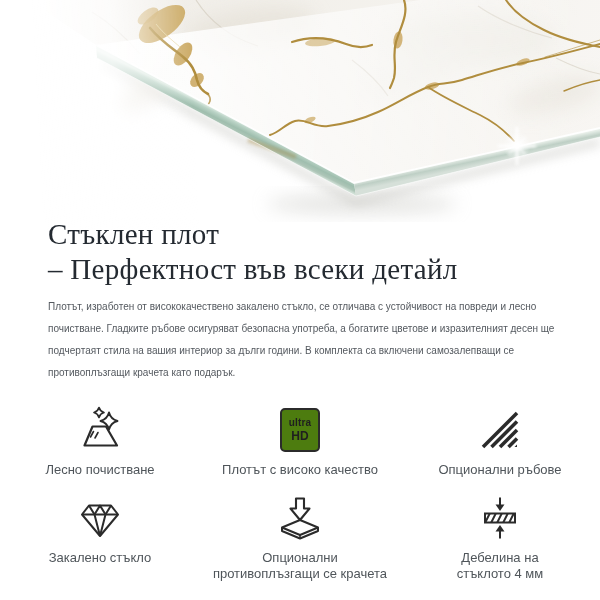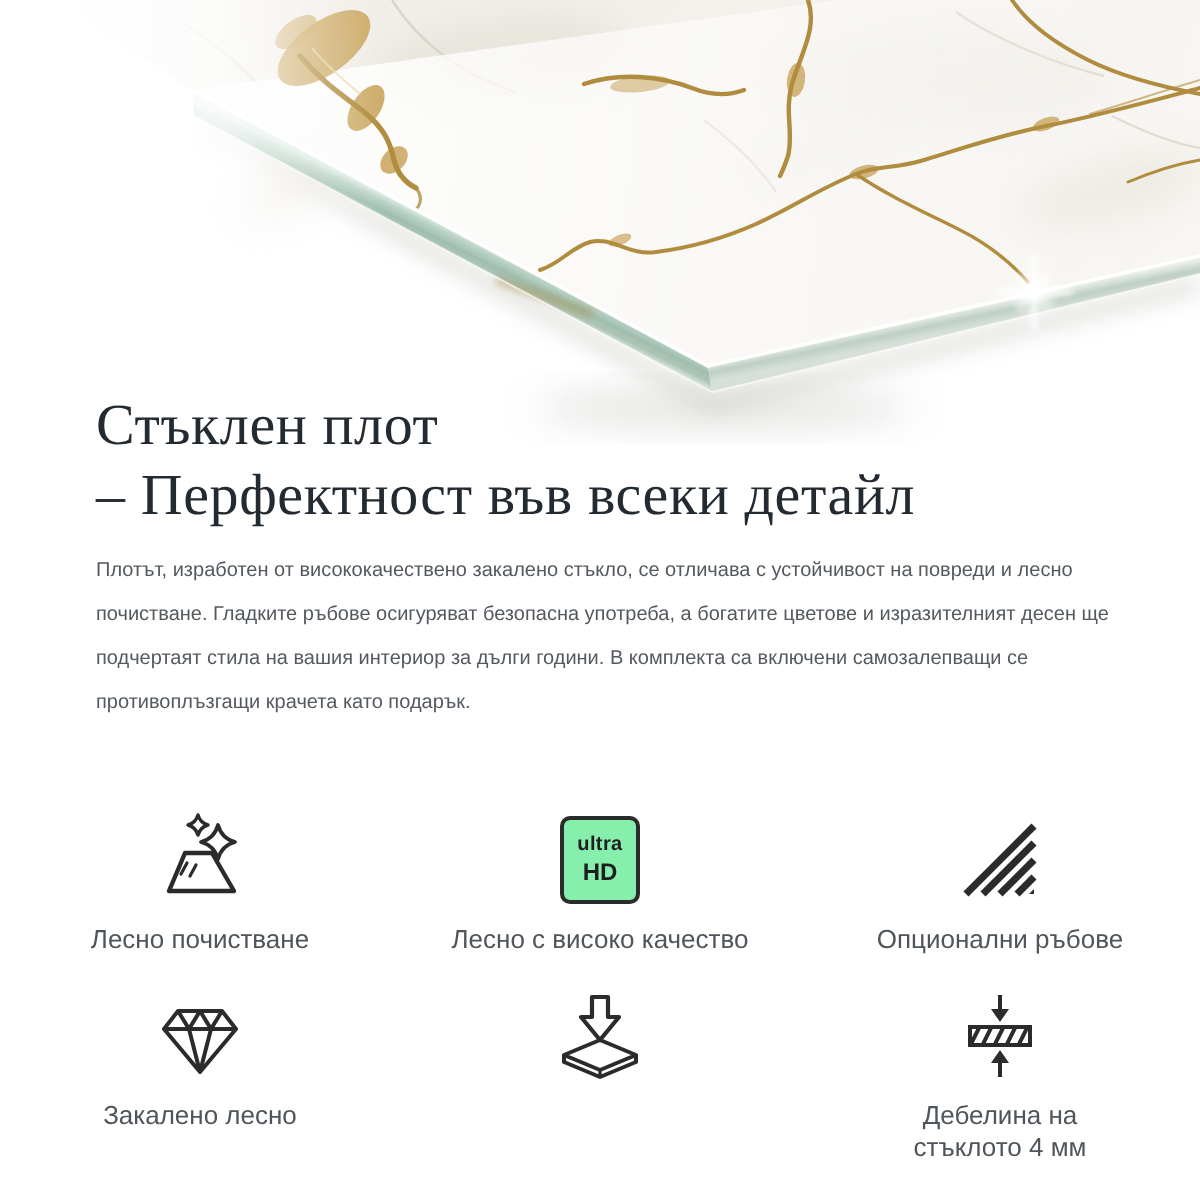--- a/index.html
+++ b/index.html
@@ -3,21 +3,21 @@
 <meta charset="utf-8">
 <style>
   * { box-sizing: border-box; margin: 0; padding: 0; }
   body { margin: 0; background: #ffffff; }
   .page {
     position: relative; width: 600px; height: 600px;
     background: #ffffff; overflow: hidden;
     font-family: "Liberation Sans", sans-serif;
   }
   .hero { position: absolute; top: 0; left: 0; width: 600px; height: 232px; }
-  .content { position: absolute; left: 48px; top: 196px; width: 516px; }
+  .content { position: absolute; left: 48px; top: 217px; width: 516px; }
   h1 {
     font-family: "Liberation Serif", serif;
     font-weight: 400; font-size: 29px; line-height: 35px;
     color: #242a31; letter-spacing: 0.3px;
   }
   .h-line { display: block; }
   .desc {
     margin-top: 9px; font-size: 10px; line-height: 22px;
     color: #54595f;
   }
@@ -29,21 +29,21 @@
   .feature { display: flex; flex-direction: column; align-items: center; }
   .icon-box { height: 48px; display: flex; align-items: center; justify-content: center; }
   .f-label {
     margin-top: 8px; font-size: 13px; line-height: 16px;
     color: #4f555a; text-align: center; max-width: 180px;
   }
   .f-label.narrow { max-width: 132px; }
   .uhd {
     width: 40px; height: 44px; border: 2.5px solid #2b2b2b; border-radius: 5px;
     display: flex; flex-direction: column; align-items: center; justify-content: center;
-    color: #1f1f1f; background: #86efac;
+    color: #1f1f1f; background: #4d7c0f;
   }
   .uhd .uhd-top { font-size: 10px; font-weight: 700; line-height: 11px; letter-spacing: 0.2px; }
   .uhd .uhd-main { font-size: 12px; font-weight: 800; line-height: 16px; }
 </style>
 </head>
 <body>
 
 <div class="page">
 
   <div class="hero">
@@ -188,21 +188,21 @@
       <div class="f-label">Лесно почистване</div>
     </div>
 
     <div class="feature">
       <div class="icon-box">
         <div class="uhd">
           <span class="uhd-top">ultra</span>
           <span class="uhd-main">HD</span>
         </div>
       </div>
-      <div class="f-label">Лесно с високо качество</div>
+      <div class="f-label">Плотът с високо качество</div>
     </div>
 
     <div class="feature">
       <div class="icon-box">
         <svg width="48" height="48" viewBox="0 0 48 48">
           <g stroke="#2b2b2b" stroke-width="3.6" fill="none">
             <path d="M7,41 L41,7"></path>
             <path d="M15.5,41 L41,15.5"></path>
             <path d="M24,41 L41,24"></path>
             <path d="M32.5,41 L41,32.5"></path>
@@ -218,34 +218,35 @@
         <svg width="48" height="48" viewBox="0 0 48 48">
           <g stroke="#2b2b2b" stroke-width="2" fill="none" stroke-linejoin="round">
             <path d="M13,11.5 L35,11.5 L42,20.5 L24,42 L6,20.5 Z"></path>
             <path d="M6,20.5 L42,20.5"></path>
             <path d="M13,11.5 L18.5,20.5 L24,42"></path>
             <path d="M35,11.5 L29.5,20.5 L24,42"></path>
             <path d="M18.5,20.5 L24,11.5 L29.5,20.5"></path>
           </g>
         </svg>
       </div>
-      <div class="f-label">Закалено лесно</div>
+      <div class="f-label">Закалено стъкло</div>
     </div>
 
     <div class="feature">
       <div class="icon-box">
         <svg width="48" height="48" viewBox="0 0 48 48">
           <g stroke="#2b2b2b" fill="none" stroke-linejoin="round">
             <path d="M6,33.5 L24,26 L42,33.5 L24,41 Z" stroke-width="2"></path>
             <path d="M6,33.5 L6,37 L24,44.5 L42,37 L42,33.5" stroke-width="2"></path>
             <path d="M24,41 L24,44.5" stroke-width="1.6"></path>
             <path d="M20,4.5 L28,4.5 L28,14.5 L33.5,14.5 L24,26 L14.5,14.5 L20,14.5 Z" fill="#ffffff" stroke-width="2.1"></path>
           </g>
         </svg>
       </div>
+      <div class="f-label">Опционални противоплъзгащи се крачета</div>
     </div>
 
     <div class="feature">
       <div class="icon-box">
         <svg width="48" height="48" viewBox="0 0 48 48">
           <defs>
               <clipPath id="thkClip">
                 <rect x="9" y="19.5" width="30" height="9"></rect>
               </clipPath>
             </defs>

